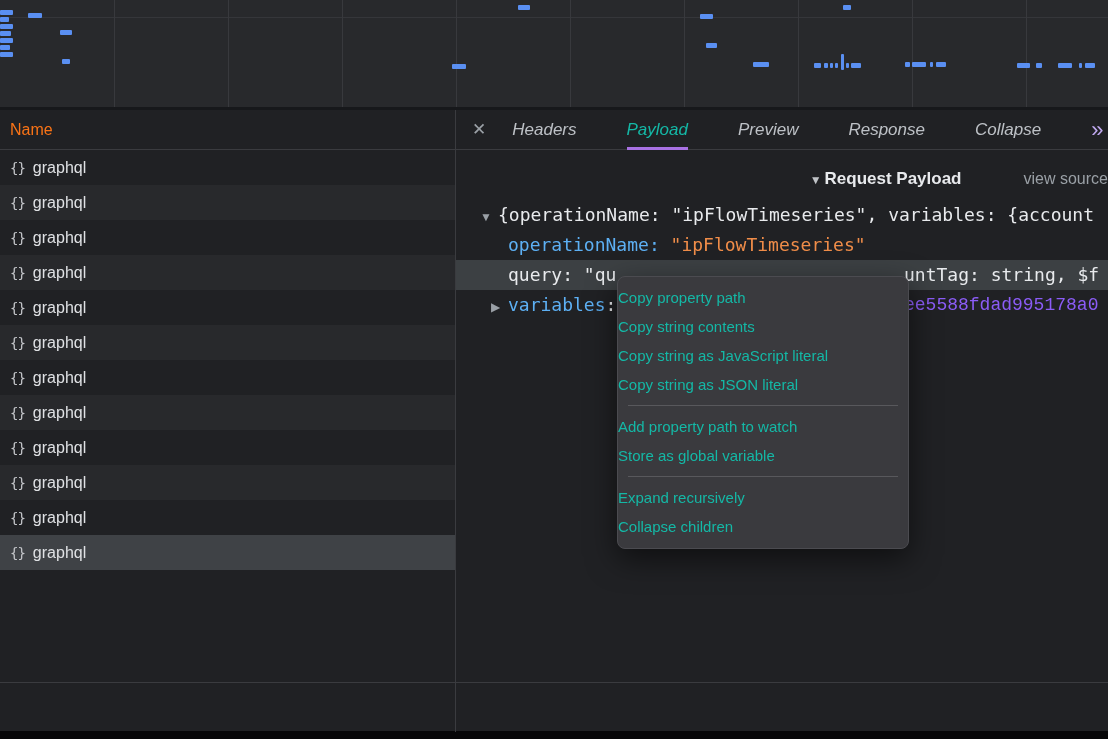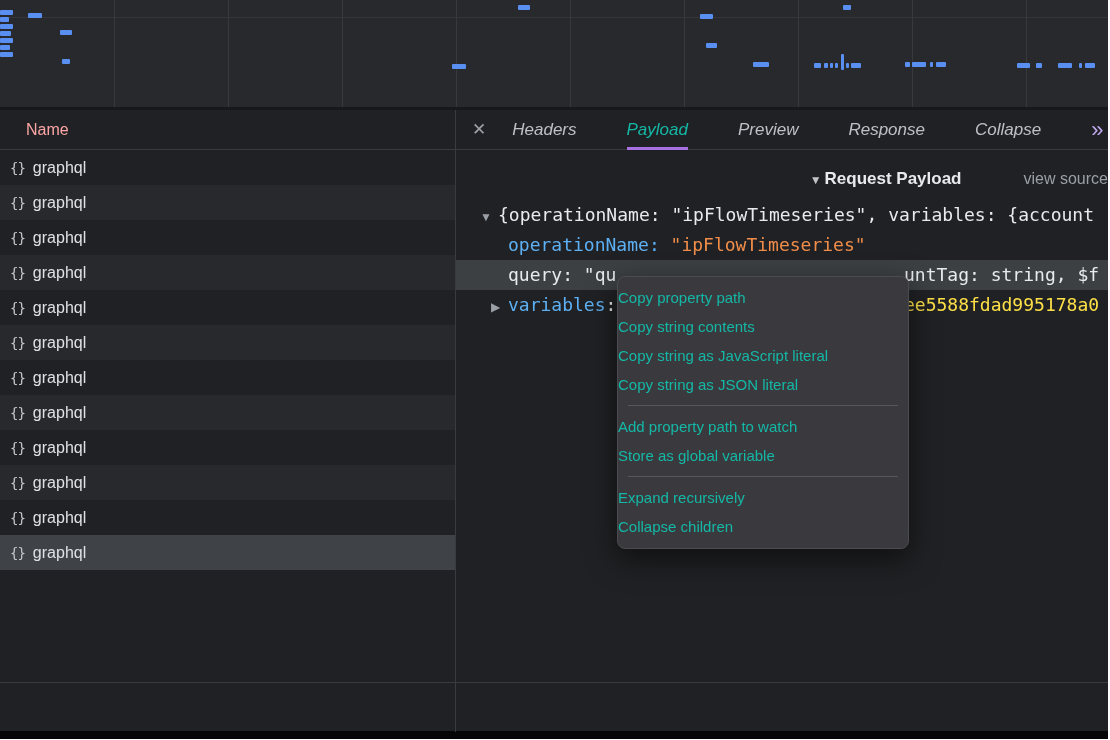--- a/index.html
+++ b/index.html
@@ -16,22 +16,22 @@
   .ov-bar{position:absolute;border-radius:1px;}
 
   
   .vdivider{position:absolute;left:455px;top:110px;width:1px;height:622px;
             background:#3a3b3f;z-index:3;}
   .bottom-line{position:absolute;left:0;top:682px;width:100%;height:1px;background:#3a3b3f;}
   .black-strip{position:absolute;left:0;top:731px;width:100%;height:8px;background:#060608;}
 
   
   .name-panel{position:absolute;left:0;top:110px;width:455px;height:572px;overflow:hidden;}
-  .name-header{height:40px;line-height:40px;padding-left:26px;font-size:16px;
-               color:#fca5a5;border-bottom:1px solid #3a3b3f;box-sizing:border-box;}
+  .name-header{height:40px;line-height:40px;padding-left:10px;font-size:16px;
+               color:#f97316;border-bottom:1px solid #3a3b3f;box-sizing:border-box;}
   .net-row{height:35px;display:flex;align-items:center;padding-left:10px;
            font-size:16px;color:#dfe1e4;}
   .net-row.alt{background:#28292c;}
   .net-row.selected{background:#3f4246;}
   .net-icon{font-family:"DejaVu Sans Mono",monospace;font-size:14px;color:#c3c5c9;
             margin-right:8px;letter-spacing:-1px;}
 
   
   .detail{position:absolute;left:456px;top:110px;right:0;height:572px;overflow:hidden;}
   .tabbar{height:40px;display:flex;align-items:center;border-bottom:1px solid #3a3b3f;
@@ -56,21 +56,21 @@
   .summary{padding-left:24px;margin-top:5px;}
   .tw-arrow{display:inline-block;width:18px;font-size:12px;color:#9aa0a6;
             font-family:"Liberation Sans",sans-serif;}
   .tw-arrow2{display:inline-block;width:17px;font-size:12px;color:#9aa0a6;
              font-family:"Liberation Sans",sans-serif;}
   .child{padding-left:52px;}
   .varrow{padding-left:35px;}
   .key{color:#5db0f4;}
   .str{color:#f08d49;}
   .plain{color:#e8eaed;}
-  .dim{color:#fde047;}
+  .dim{color:#8b5cf6;font-family:Liberation Mono, monospace;}
   .row-selected{background:#3c4043;}
   .frag-right{position:absolute;left:448px;top:0;}
 
   
   .context-menu{position:absolute;left:617px;top:276px;width:292px;background:#3a3a3e;
                 border:1px solid #4b4b50;border-radius:8px;
                 box-shadow:0 10px 30px rgba(0,0,0,0.55);
                 padding:6px 0 7px;z-index:10;box-sizing:border-box;}
   .menu-item{height:29px;line-height:29px;padding-left:0;font-size:15px;
              color:#14b8a6;white-space:nowrap;overflow:hidden;}

